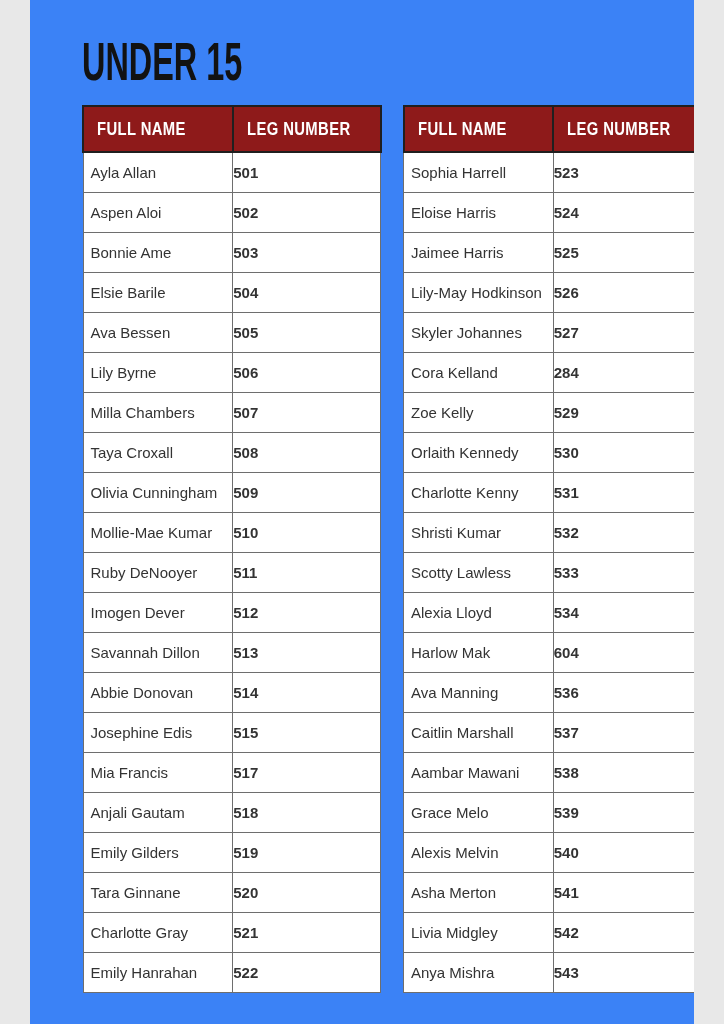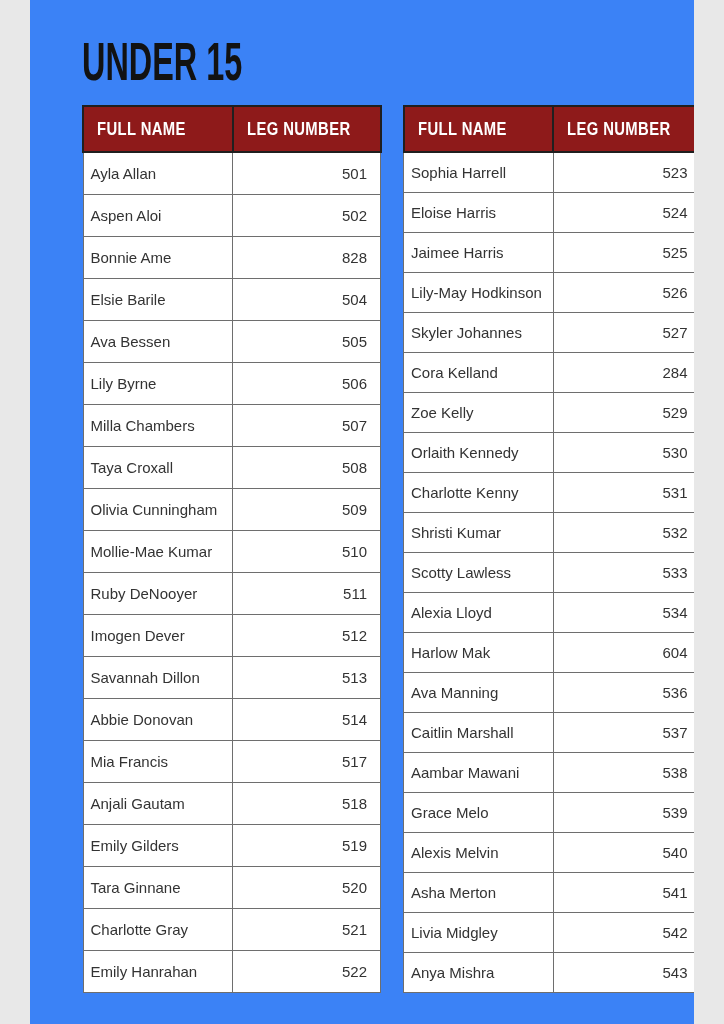--- a/index.html
+++ b/index.html
@@ -65,21 +65,21 @@
     border: 1px solid var(--row-border, #6e6e6e);
     height: 40px;
     vertical-align: middle;
     font-size: 15px;
     color: var(--cell-text, #333333);
     background: #ffffff;
     overflow: hidden;
     white-space: nowrap;
   }
   table.roster td.name-cell { text-align: left;  padding-left: 7px; }
-  table.roster td.leg-cell  { text-align: right; padding-right: 13px; }
+  table.roster td.leg-cell  { padding-right: 13px; font-weight: bold; }
 </style>
 </head>
 <body>
 
 <div class="page">
   <h1 class="page-title">UNDER 15</h1>
 
   <div class="tables-wrap">
 
     <table class="roster">
@@ -101,21 +101,21 @@
           <tr>
             <td class="name-cell">Ayla Allan</td>
             <td class="leg-cell">501</td>
           </tr>
           <tr>
             <td class="name-cell">Aspen Aloi</td>
             <td class="leg-cell">502</td>
           </tr>
           <tr>
             <td class="name-cell">Bonnie Ame</td>
-            <td class="leg-cell">828</td>
+            <td class="leg-cell">503</td>
           </tr>
           <tr>
             <td class="name-cell">Elsie Barile</td>
             <td class="leg-cell">504</td>
           </tr>
           <tr>
             <td class="name-cell">Ava Bessen</td>
             <td class="leg-cell">505</td>
           </tr>
           <tr>
@@ -146,20 +146,24 @@
             <td class="name-cell">Imogen Dever</td>
             <td class="leg-cell">512</td>
           </tr>
           <tr>
             <td class="name-cell">Savannah Dillon</td>
             <td class="leg-cell">513</td>
           </tr>
           <tr>
             <td class="name-cell">Abbie Donovan</td>
             <td class="leg-cell">514</td>
+          </tr>
+          <tr>
+            <td class="name-cell">Josephine Edis</td>
+            <td class="leg-cell">515</td>
           </tr>
           <tr>
             <td class="name-cell">Mia Francis</td>
             <td class="leg-cell">517</td>
           </tr>
           <tr>
             <td class="name-cell">Anjali Gautam</td>
             <td class="leg-cell">518</td>
           </tr>
           <tr>

